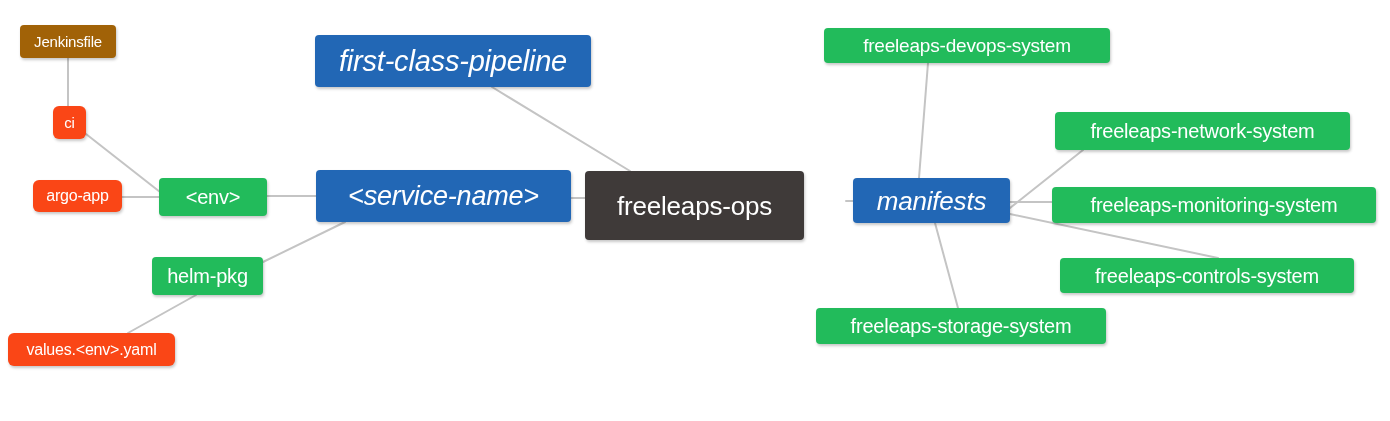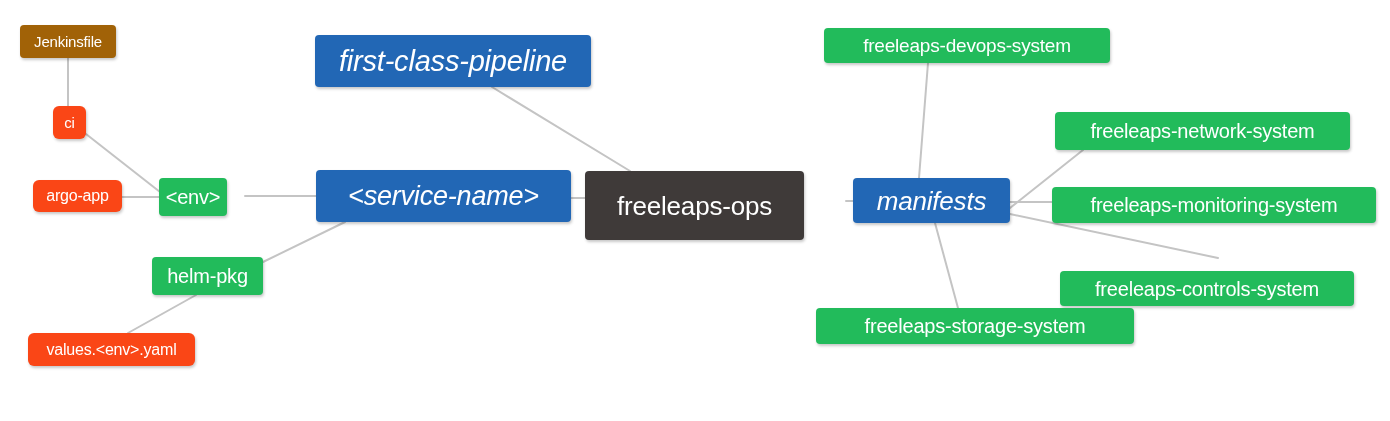--- a/index.html
+++ b/index.html
@@ -64,26 +64,26 @@
       <line x1="919" y1="178" x2="928" y2="63" stroke="#c4c4c4" stroke-width="2" stroke-linecap="round"></line>
       <line x1="1010" y1="208" x2="1083" y2="150" stroke="#c4c4c4" stroke-width="2" stroke-linecap="round"></line>
       <line x1="1010" y1="202" x2="1052" y2="202" stroke="#c4c4c4" stroke-width="2" stroke-linecap="round"></line>
       <line x1="1010" y1="214" x2="1218" y2="258" stroke="#c4c4c4" stroke-width="2" stroke-linecap="round"></line>
       <line x1="935" y1="223" x2="958" y2="308" stroke="#c4c4c4" stroke-width="2" stroke-linecap="round"></line>
     </svg>
   <div id="node-layer">
       <div class="node n-orange" style="left: 20px; top: 25px; width: 96px; height: 33px; font-size: 15px;">Jenkinsfile</div>
       <div class="node n-red" style="left: 53px; top: 106px; width: 33px; height: 33px; font-size: 15px;">ci</div>
       <div class="node n-red" style="left: 33px; top: 180px; width: 89px; height: 32px; font-size: 16px;">argo-app</div>
-      <div class="node n-green" style="left: 159px; top: 178px; width: 68px; height: 38px; font-size: 20px;">&lt;env&gt;</div>
+      <div class="node n-green" style="left: 159px; top: 178px; width: 108px; height: 38px; font-size: 20px;">&lt;env&gt;</div>
       <div class="node n-green" style="left: 152px; top: 257px; width: 111px; height: 38px; font-size: 20px;">helm-pkg</div>
-      <div class="node n-red" style="left: 8px; top: 333px; width: 167px; height: 33px; font-size: 16px; margin-left: 20px;">values.&lt;env&gt;.yaml</div>
+      <div class="node n-red" style="left: 8px; top: 333px; width: 167px; height: 33px; font-size: 16px;">values.&lt;env&gt;.yaml</div>
       <div class="node n-blue" style="left: 315px; top: 35px; width: 276px; height: 52px; font-size: 29px;">first-class-pipeline</div>
       <div class="node n-blue" style="left: 316px; top: 170px; width: 255px; height: 52px; font-size: 27px;">&lt;service-name&gt;</div>
       <div class="node n-root" style="left: 585px; top: 171px; width: 219px; height: 69px; font-size: 26px;">freeleaps-ops</div>
       <div class="node n-blue" style="left: 853px; top: 178px; width: 157px; height: 45px; font-size: 26px;">manifests</div>
       <div class="node n-green" style="left: 824px; top: 28px; width: 286px; height: 35px; font-size: 19px;">freeleaps-devops-system</div>
       <div class="node n-green" style="left: 1055px; top: 112px; width: 295px; height: 38px; font-size: 20px;">freeleaps-network-system</div>
       <div class="node n-green" style="left: 1052px; top: 187px; width: 324px; height: 36px; font-size: 20px;">freeleaps-monitoring-system</div>
-      <div class="node n-green" style="left: 1060px; top: 271px; width: 294px; height: 35px; font-size: 20px;">freeleaps-controls-system</div>
-      <div class="node n-green" style="left: 816px; top: 308px; width: 318px; height: 36px; font-size: 20px;">freeleaps-storage-system</div>
+      <div class="node n-green" style="left: 1060px; top: 258px; width: 294px; height: 35px; font-size: 20px;">freeleaps-controls-system</div>
+      <div class="node n-green" style="left: 816px; top: 308px; width: 290px; height: 36px; font-size: 20px;">freeleaps-storage-system</div>
     </div>
 </div>
 
 </body></html>

